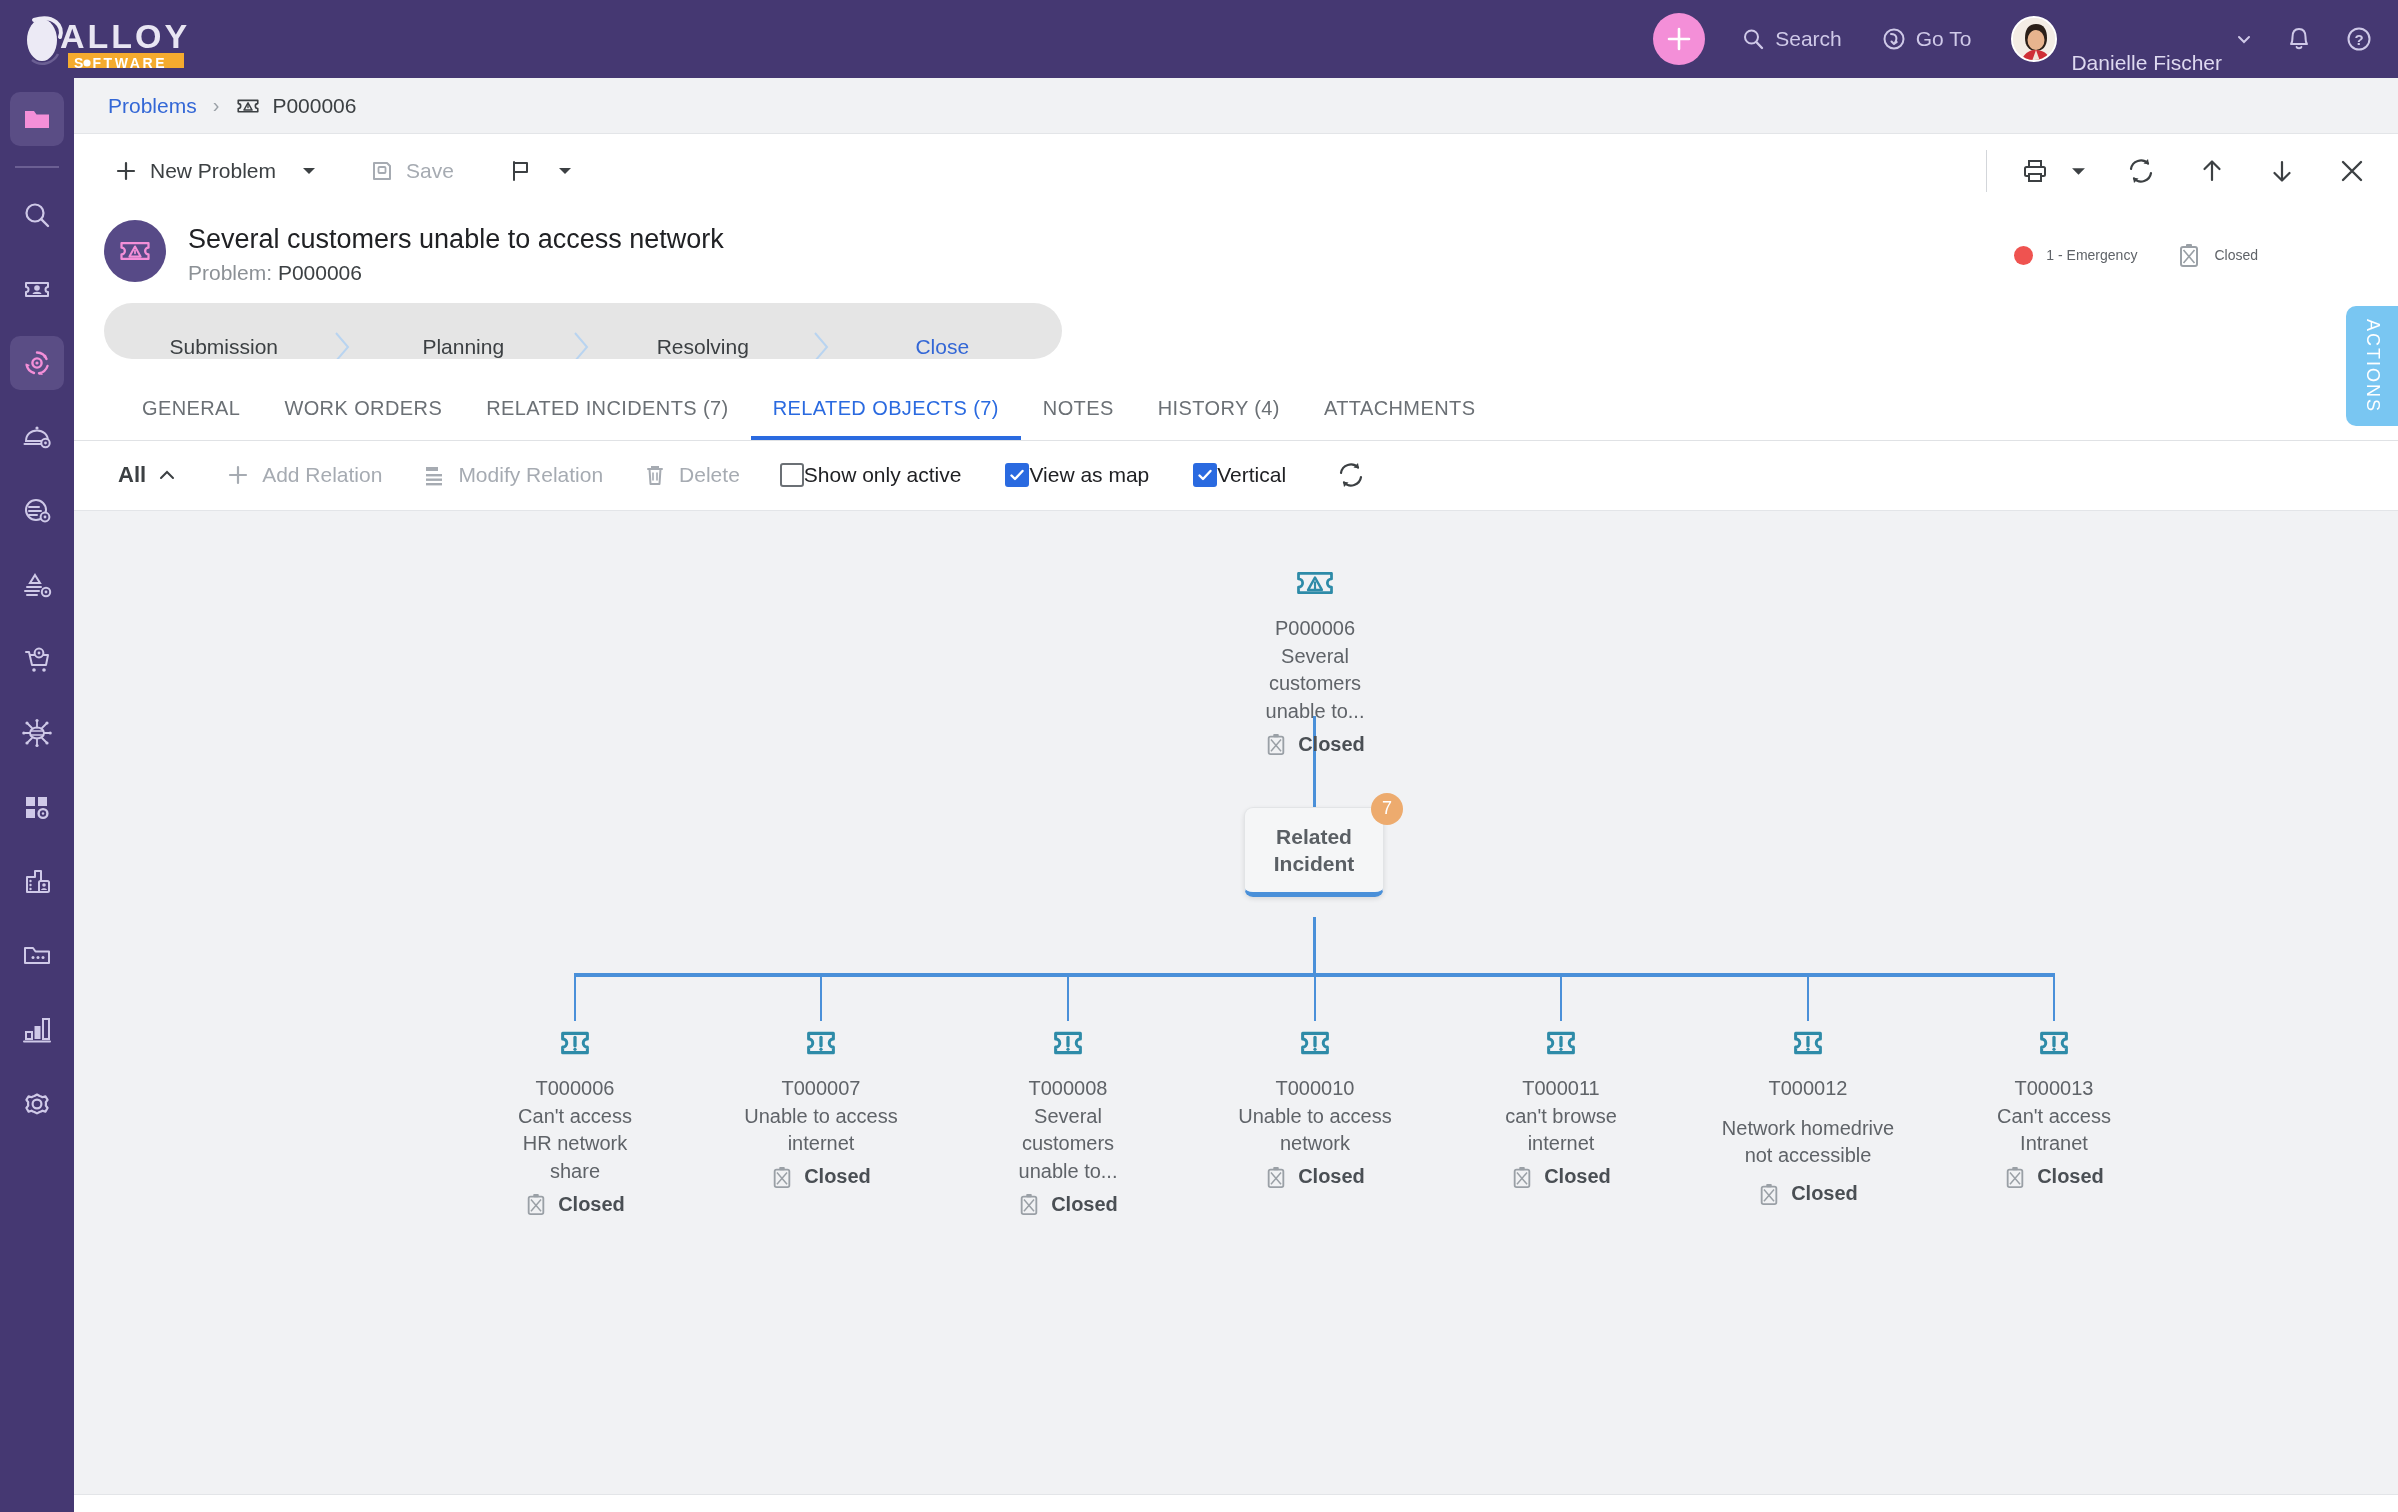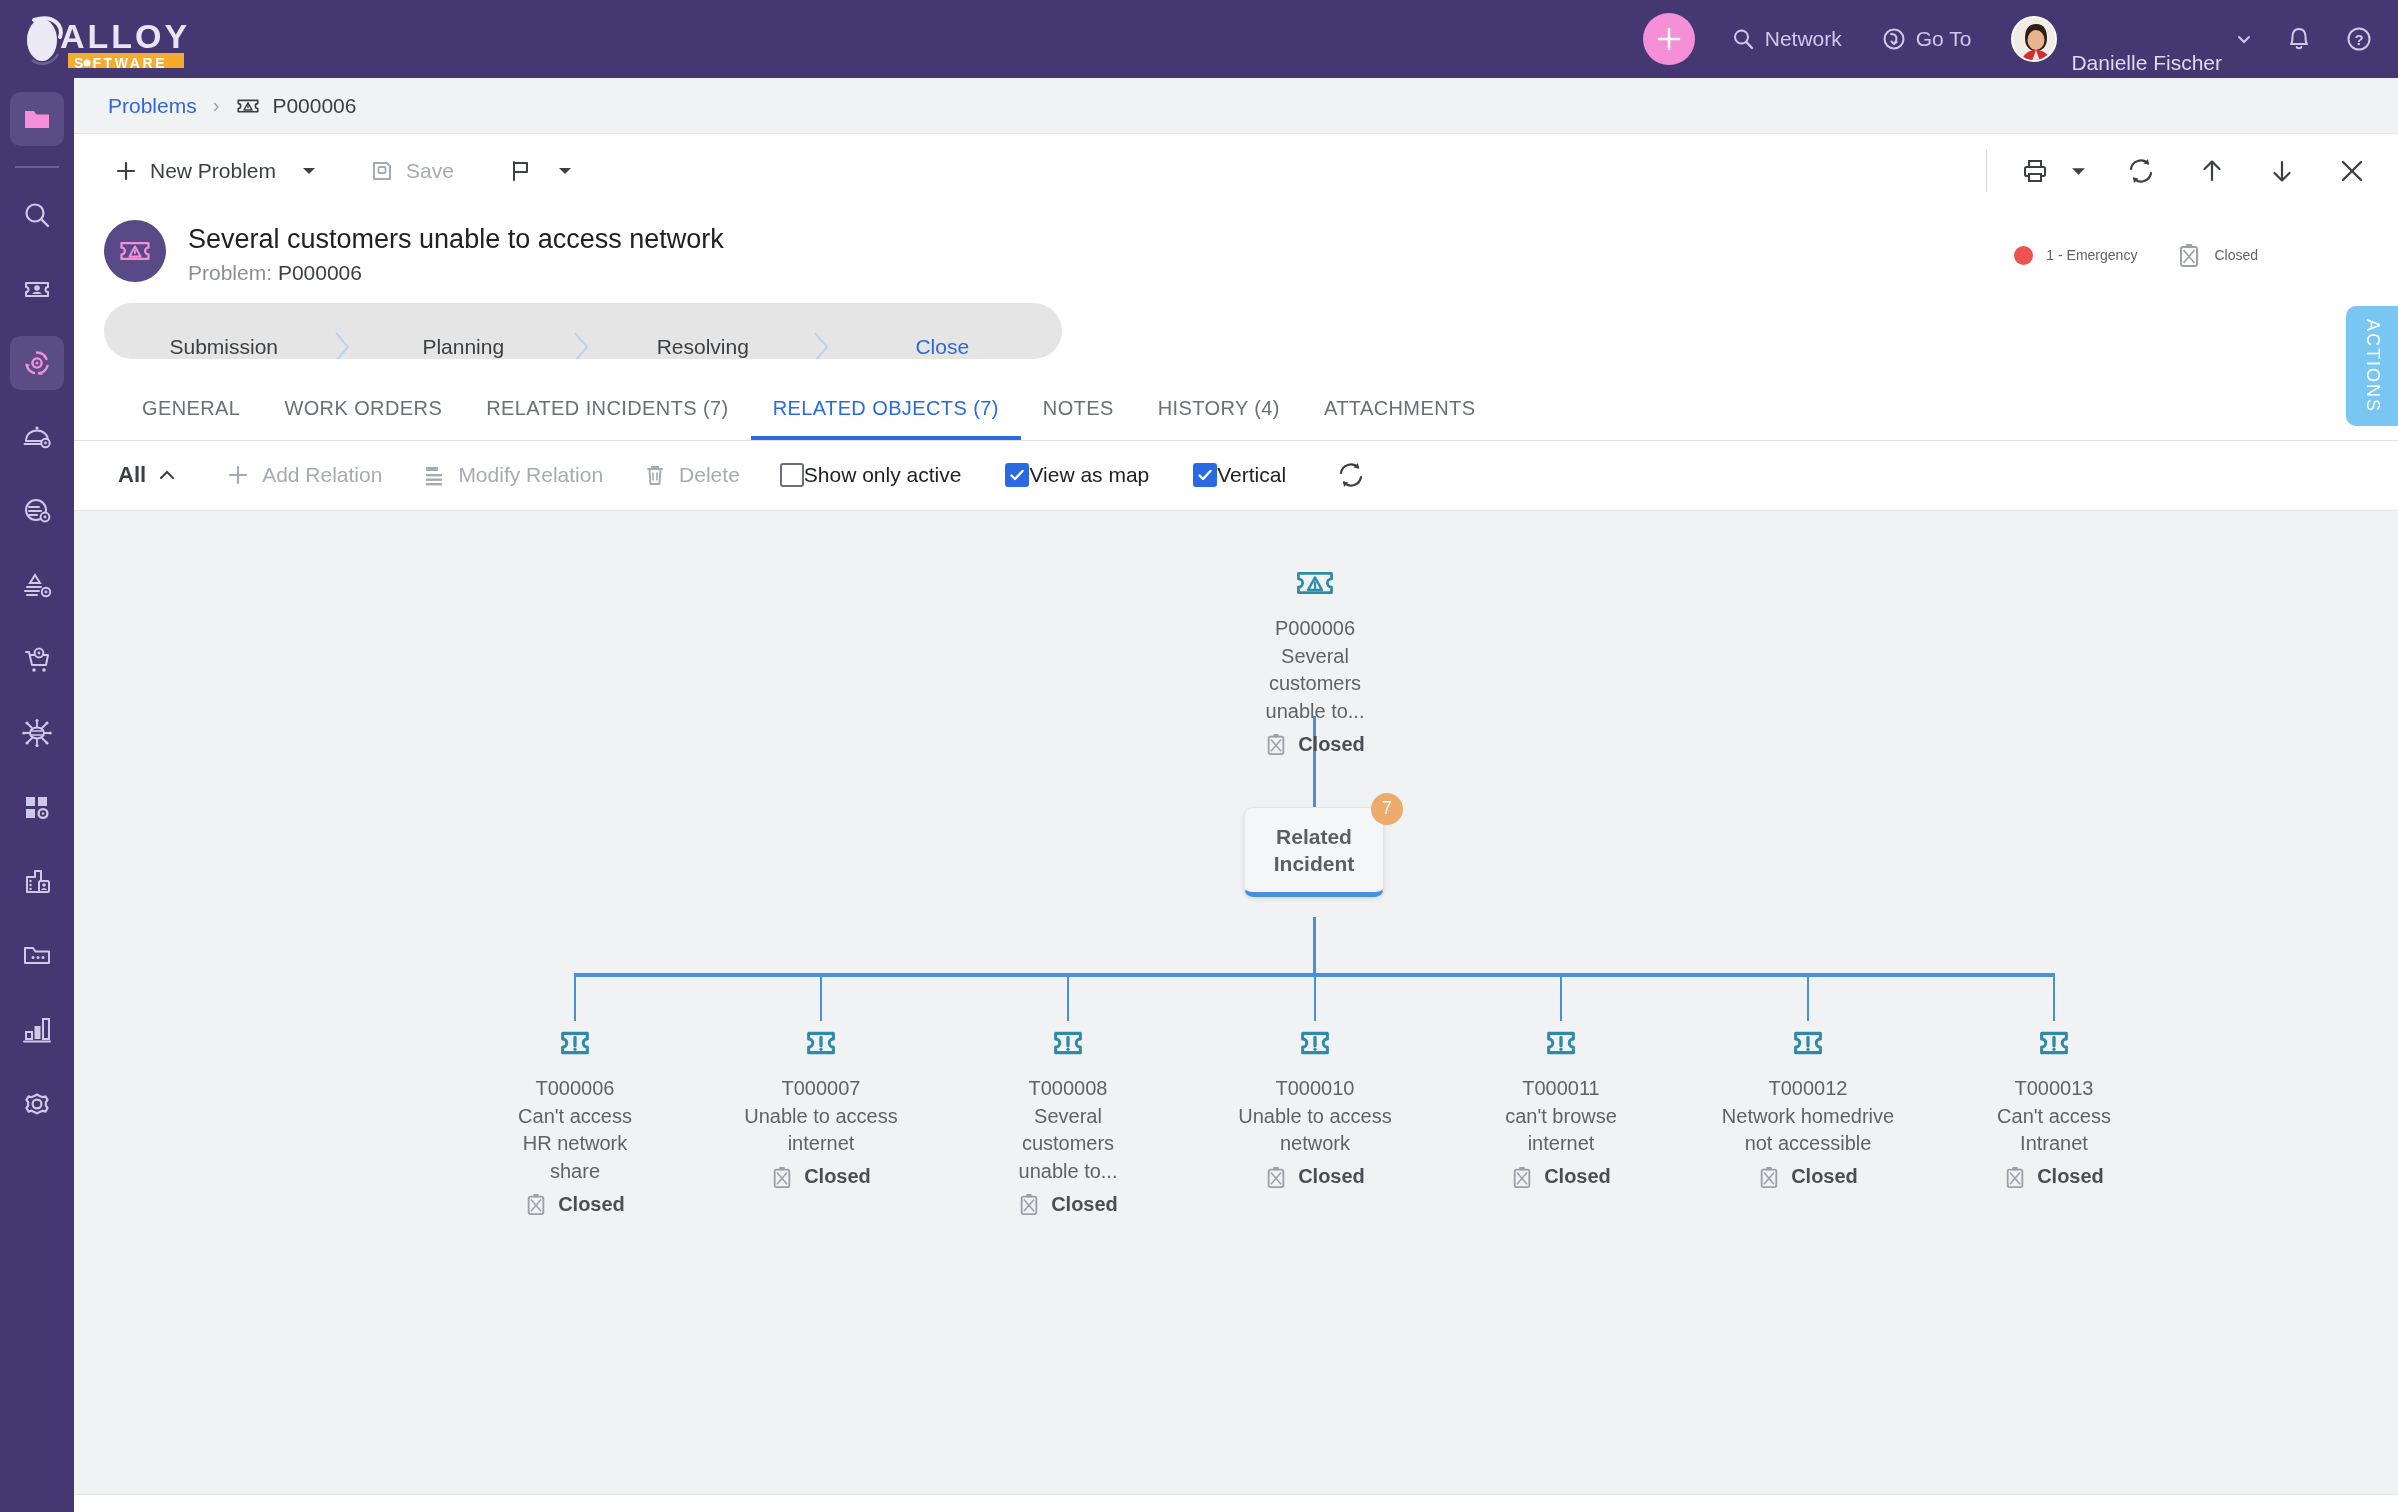--- a/index.html
+++ b/index.html
@@ -189,21 +189,21 @@
         <svg width="28" height="28" viewBox="0 0 28 28">
           <path d="M14 4 V24 M4 14 H24" stroke="#fff" stroke-width="2.6" stroke-linecap="round"></path>
         </svg>
       </div>
 
       <div class="top-item">
         <svg width="24" height="24" viewBox="0 0 24 24">
           <circle cx="10.5" cy="10" r="6.5" stroke="#cfc9e8" stroke-width="2" fill="none"></circle>
           <path d="M15.3 15 L21 21" stroke="#cfc9e8" stroke-width="2.4" stroke-linecap="round"></path>
         </svg>
-        <span>Network</span>
+        <span>Search</span>
       </div>
 
       <div class="top-item">
         <svg width="24" height="24" viewBox="0 0 24 24">
           <circle cx="12" cy="12" r="9.5" stroke="#cfc9e8" stroke-width="2" fill="none"></circle>
           <path d="M9 7 C15 7, 16 12, 12 17 M12 17 L9.5 14.5 M12 17 L14.8 15" stroke="#cfc9e8" stroke-width="2" fill="none" stroke-linecap="round"></path>
         </svg>
         <span>Go To</span>
       </div>
 
@@ -742,21 +742,21 @@
 
         <div class="node" style="left:1639px; top:510px;">
           <div class="node-icon">
             <svg width="44" height="44" viewBox="0 0 32 32">
               <path d="M7 9 L25 9 L25 13 A3 3 0 0 0 25 19 L25 23 L7 23 L7 19 A3 3 0 0 0 7 13Z" stroke="#2e8ba8" stroke-width="2.2" fill="none" stroke-linejoin="round"></path>
               <path d="M16 12 L16 18" stroke="#2e8ba8" stroke-width="2.4" stroke-linecap="round"></path>
               <circle cx="16" cy="20.6" r="1.2" fill="#2e8ba8"></circle>
             </svg>
           </div>
           <div class="node-label" style="width:190px;margin:0 auto;">T000012</div>
-          <div class="node-label" style="width:190px;margin:0 auto;">Network homedrive not accessible</div>
+          <div class="node-label" style="width:190px;margin:12px auto;">Network homedrive not accessible</div>
           <div class="node-status">
             <svg width="22" height="24" viewBox="0 0 24 26">
               <rect x="9" y="2" width="6" height="3.5" rx="1" fill="#9aa0a6"></rect>
               <rect x="4" y="5" width="16" height="19" rx="2" stroke="#9aa0a6" stroke-width="2" fill="none"></rect>
               <path d="M6.5 8 L17.5 21 M17.5 8 L6.5 21" stroke="#9aa0a6" stroke-width="1.6"></path>
             </svg>
             <span>Closed</span>
           </div>
         </div>
 

